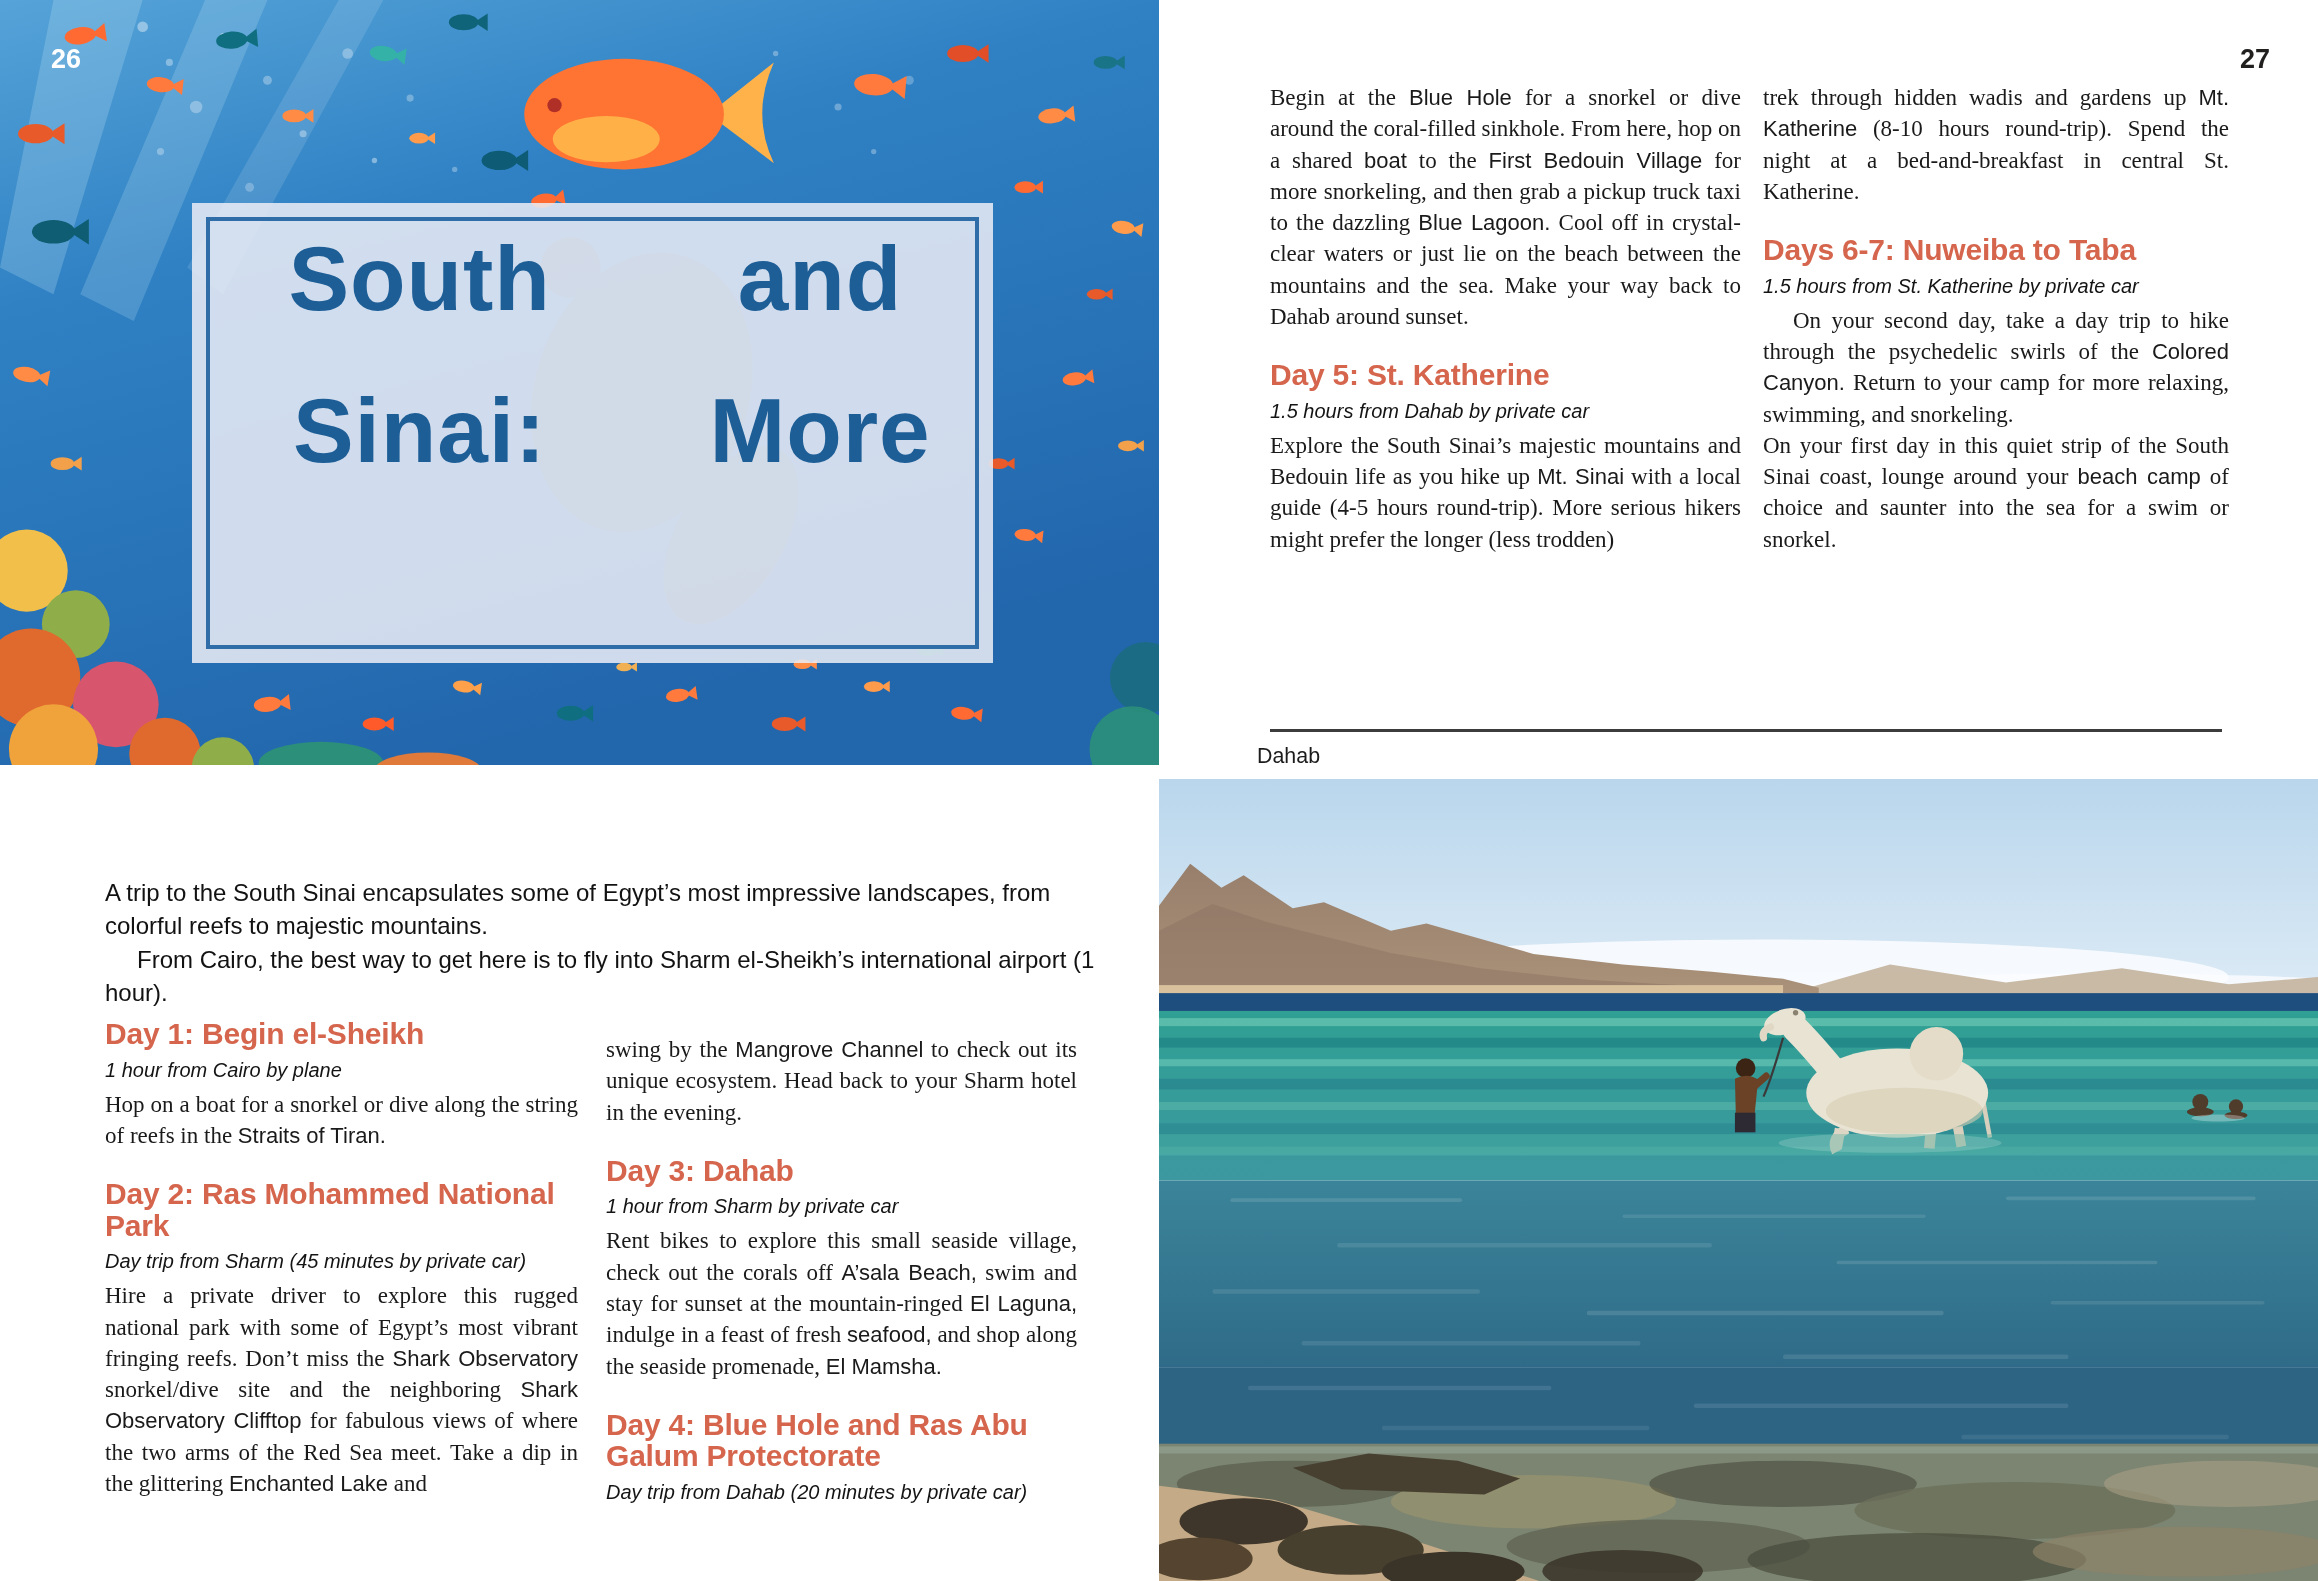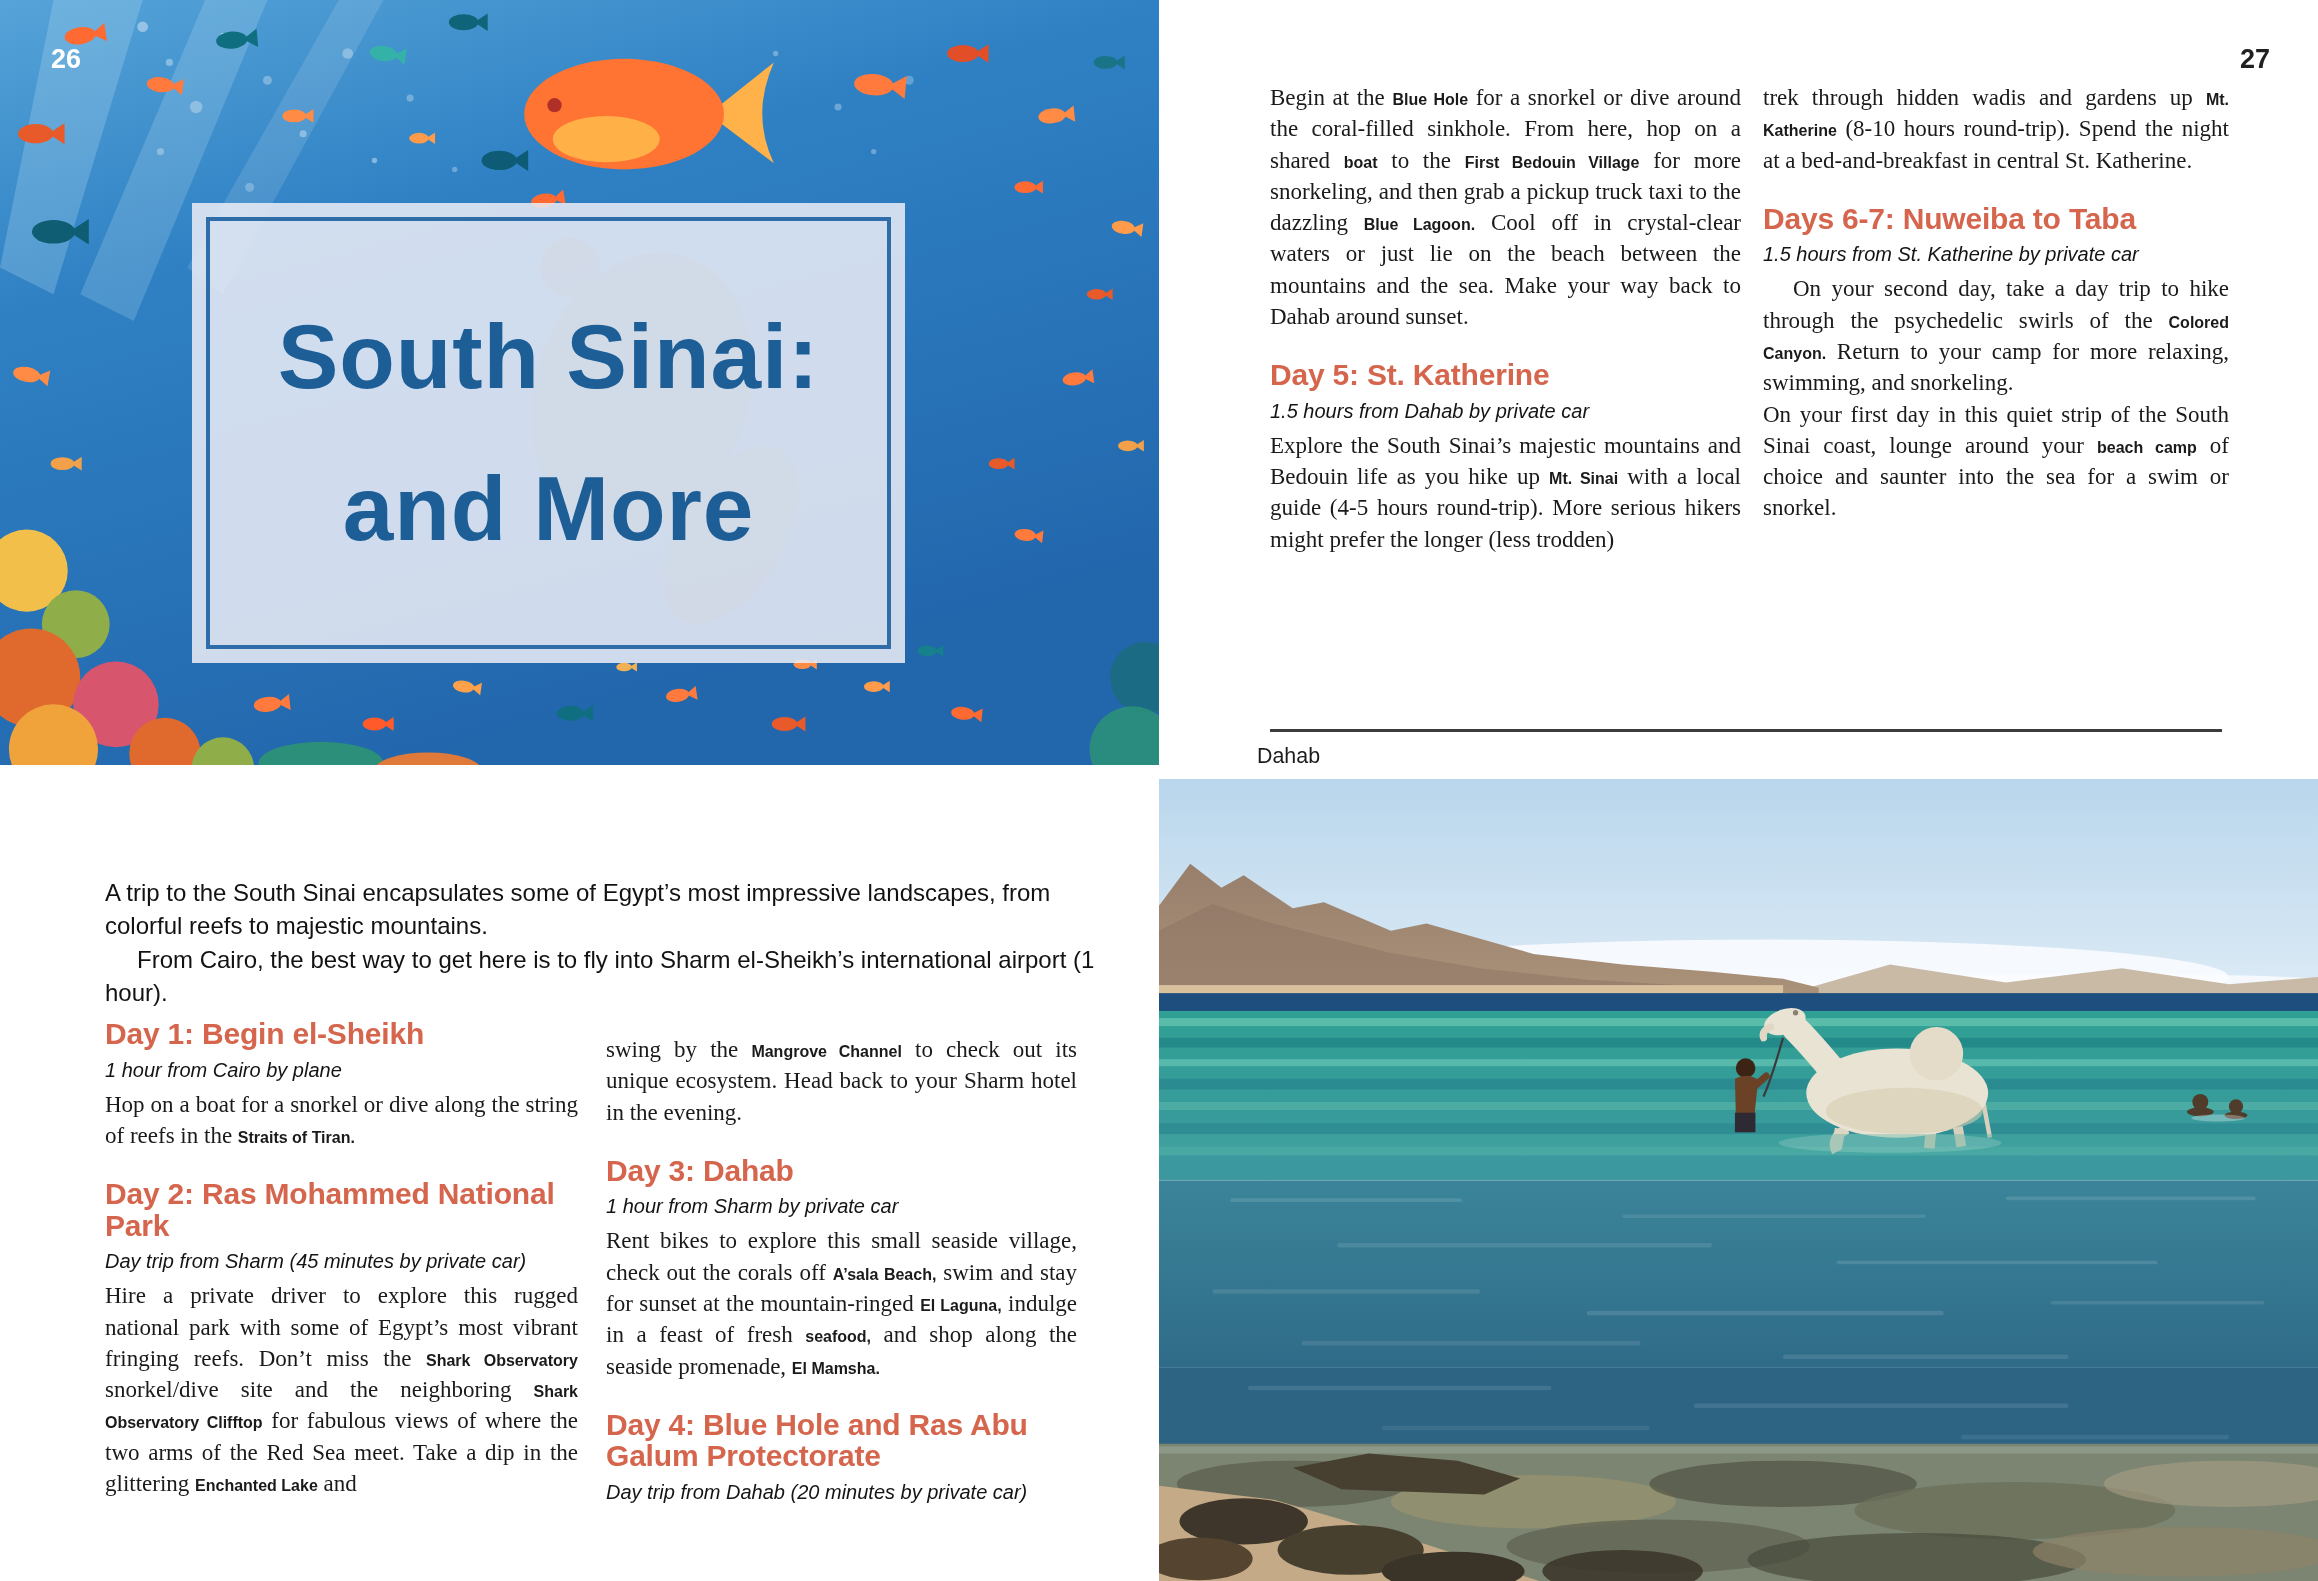--- a/index.html
+++ b/index.html
@@ -17,37 +17,37 @@
   .page-right{left:1159px;}
 
   
   .hero-photo{position:absolute;left:0;top:0;width:1159px;height:765px;overflow:hidden;}
   .hero-photo svg{display:block;width:100%;height:100%;}
   .page-num{position:absolute;font:700 27px/1 "Liberation Sans",sans-serif;}
   .page-num.left{left:51px;top:46px;color:#ffffff;}
   .page-num.right{left:1081px;top:46px;color:#221f1f;}
 
   .title-box{
-    position:absolute;left:192px;top:203px;width:713px;height:460px;
+    position:absolute;left:192px;top:203px;width:801px;height:460px;
     background:rgba(233,236,245,0.87);
-    display:flex;flex-direction:column;justify-content:center;
+    display:flex;flex-direction:row;justify-content:center;
   }
   .title-box::before{
     content:"";position:absolute;left:14.3px;top:14.3px;right:14.3px;bottom:14.3px;
     border:4.5px solid var(--border-blue);pointer-events:none;
   }
   .title-line{
     font:700 91px/152px "Liberation Sans",sans-serif;
     color:var(--title-blue);text-align:center;letter-spacing:0.9px;
   }
 
   
   .body{font:23px/1.36 "Liberation Serif",serif;text-align:justify;margin:0;color:#1a1a1a;}
   .body.indent{text-indent:30px;}
-  .kw{font-family:"Liberation Sans",sans-serif;font-weight:bold;font-size:16px;}
+  .kw{font-family:"Liberation Sans",sans-serif;font-weight:normal;font-size:22px;}
   h3{
     font:700 30px/1.05 "Liberation Sans",sans-serif;color:var(--accent);
     margin:27px 0 8px 0;letter-spacing:-0.2px;
   }
   .col > h3:first-child, .col > .body.first{margin-top:0;}
   .subline{font:italic 20px/1.25 "Liberation Sans",sans-serif;color:#141414;margin:0 0 6.2px 0;}
 
   .intro{position:absolute;left:105px;top:876px;width:1017px;}
   .intro p{font:24px/1.39 "Liberation Sans",sans-serif;color:#121212;margin:0;}
   .intro p.indent{text-indent:32px;}

